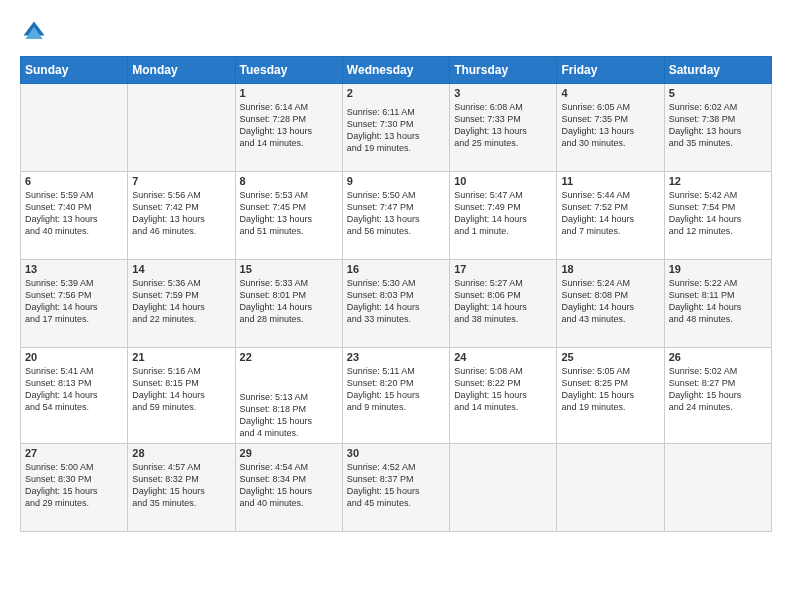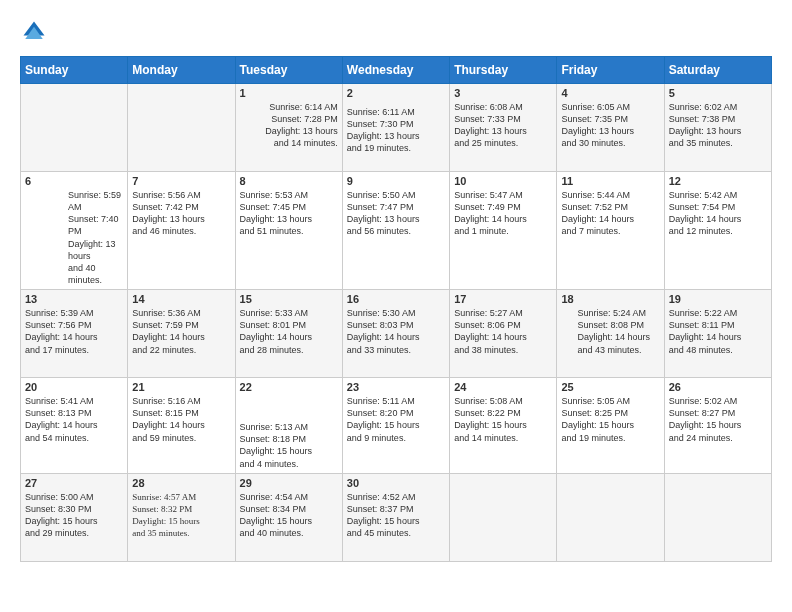--- a/index.html
+++ b/index.html
@@ -137,21 +137,21 @@
           <th>Friday</th>
           <th>Saturday</th>
         </tr>
     </thead>
     <tbody id="calendar-body">
     <tr>
           <td class="empty-cell"></td>
           <td class="empty-cell"></td>
           <td>
             <span class="day-number">1</span>
-            <div class="day-info" style="white-space: pre-line; text-align: right;">Sunrise: 6:14 AM
+            <div class="day-info" style="white-space: pre-line;">Sunrise: 6:14 AM
 Sunset: 7:28 PM
 Daylight: 13 hours
 and 14 minutes.</div>
           </td>
           <td>
             <span class="day-number">2</span>
             <div class="day-info" style="white-space: pre-line; margin-top: 7px;">Sunrise: 6:11 AM
 Sunset: 7:30 PM
 Daylight: 13 hours
 and 19 minutes.</div>
@@ -174,21 +174,21 @@
             <span class="day-number">5</span>
             <div class="day-info" style="white-space: pre-line;">Sunrise: 6:02 AM
 Sunset: 7:38 PM
 Daylight: 13 hours
 and 35 minutes.</div>
           </td>
         </tr>
         <tr>
           <td>
             <span class="day-number">6</span>
-            <div class="day-info" style="white-space: pre-line; margin-left: 43px;">Sunrise: 5:59 AM
+            <div class="day-info" style="white-space: pre-line;">Sunrise: 5:59 AM
 Sunset: 7:40 PM
 Daylight: 13 hours
 and 40 minutes.</div>
           </td>
           <td>
             <span class="day-number">7</span>
             <div class="day-info" style="white-space: pre-line;">Sunrise: 5:56 AM
 Sunset: 7:42 PM
 Daylight: 13 hours
 and 46 minutes.</div>
@@ -260,21 +260,21 @@
           </td>
           <td>
             <span class="day-number">17</span>
             <div class="day-info" style="white-space: pre-line;">Sunrise: 5:27 AM
 Sunset: 8:06 PM
 Daylight: 14 hours
 and 38 minutes.</div>
           </td>
           <td>
             <span class="day-number">18</span>
-            <div class="day-info" style="white-space: pre-line; margin-left: 16px;">Sunrise: 5:24 AM
+            <div class="day-info" style="white-space: pre-line;">Sunrise: 5:24 AM
 Sunset: 8:08 PM
 Daylight: 14 hours
 and 43 minutes.</div>
           </td>
           <td>
             <span class="day-number">19</span>
             <div class="day-info" style="white-space: pre-line;">Sunrise: 5:22 AM
 Sunset: 8:11 PM
 Daylight: 14 hours
 and 48 minutes.</div>
@@ -334,21 +334,21 @@
         <tr>
           <td>
             <span class="day-number">27</span>
             <div class="day-info" style="white-space: pre-line;">Sunrise: 5:00 AM
 Sunset: 8:30 PM
 Daylight: 15 hours
 and 29 minutes.</div>
           </td>
           <td>
             <span class="day-number">28</span>
-            <div class="day-info" style="white-space: pre-line; font-family: Liberation Serif, serif;">Sunrise: 4:57 AM
+            <div class="day-info" style="white-space: pre-line;">Sunrise: 4:57 AM
 Sunset: 8:32 PM
 Daylight: 15 hours
 and 35 minutes.</div>
           </td>
           <td>
             <span class="day-number">29</span>
             <div class="day-info" style="white-space: pre-line;">Sunrise: 4:54 AM
 Sunset: 8:34 PM
 Daylight: 15 hours
 and 40 minutes.</div>

